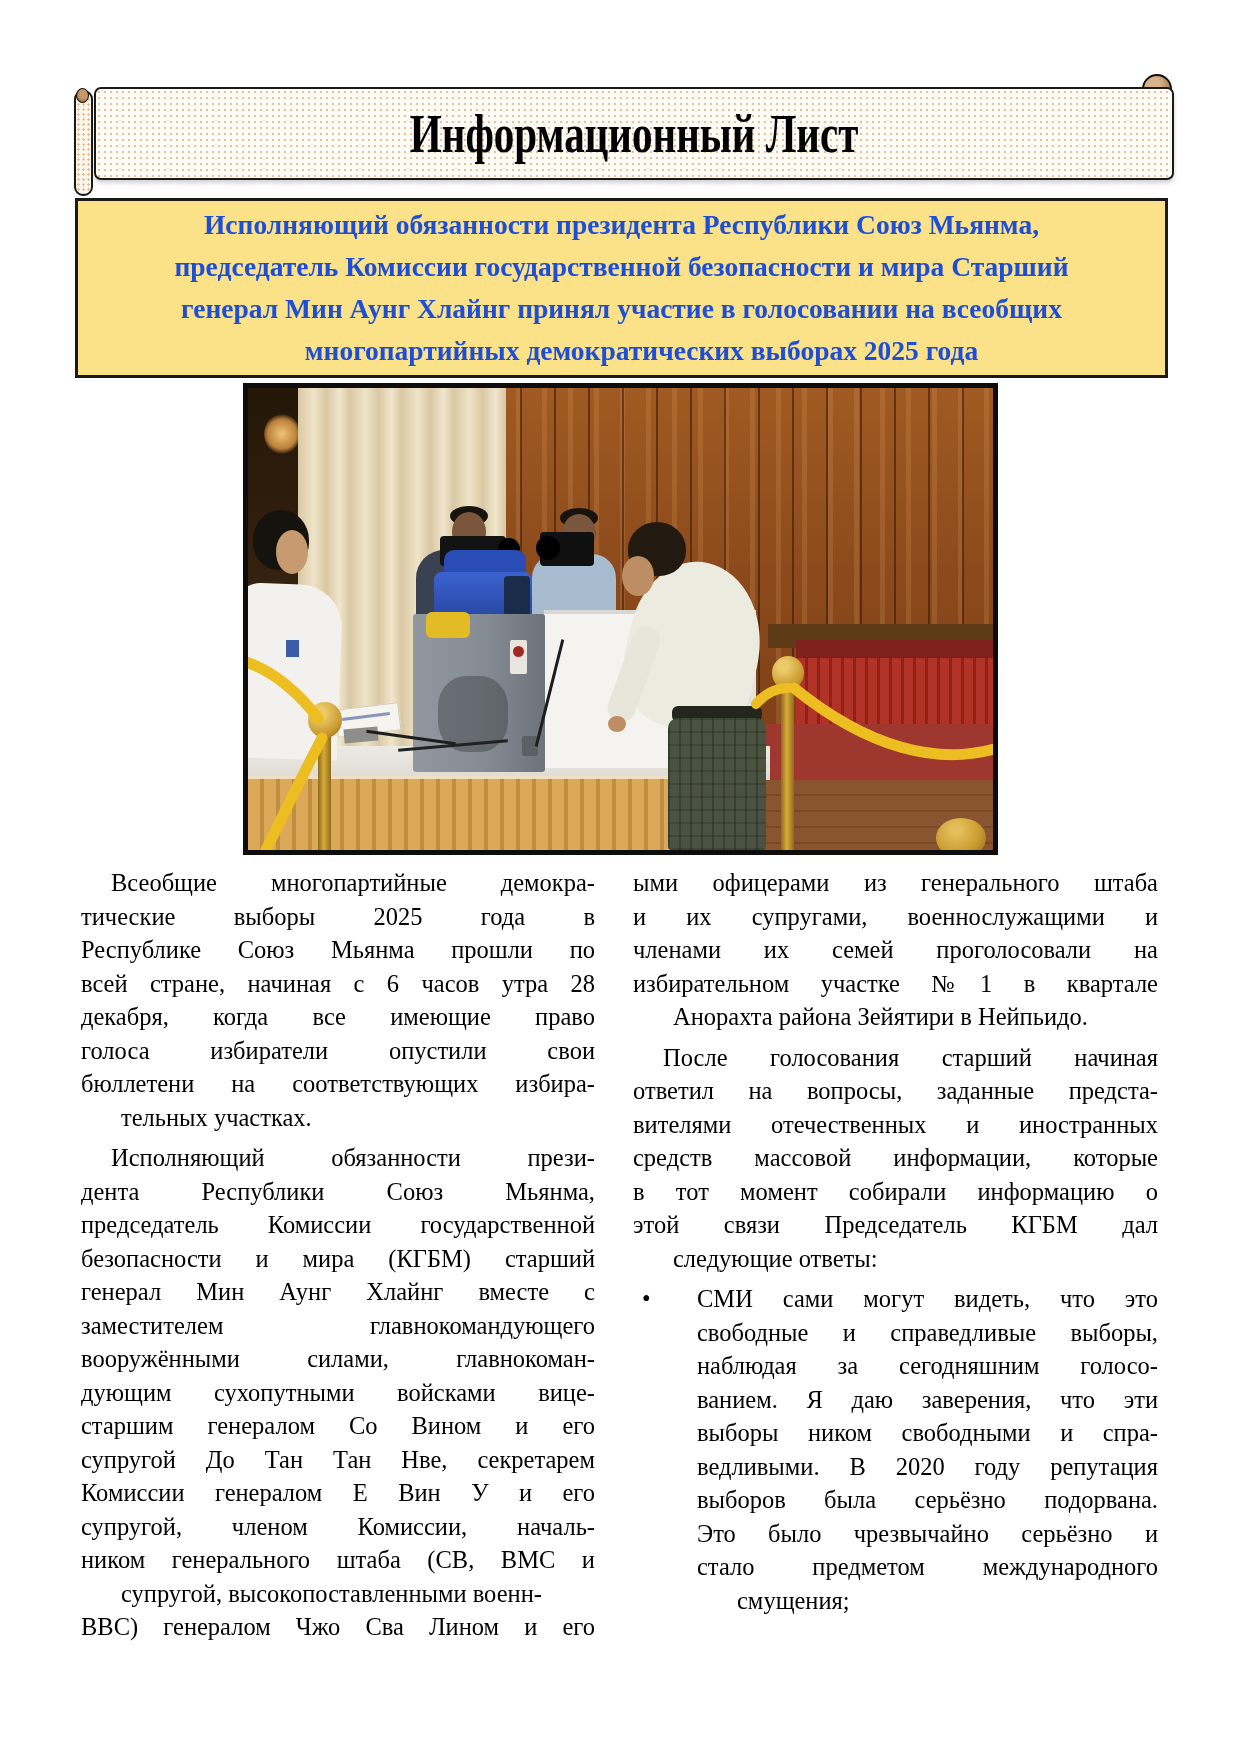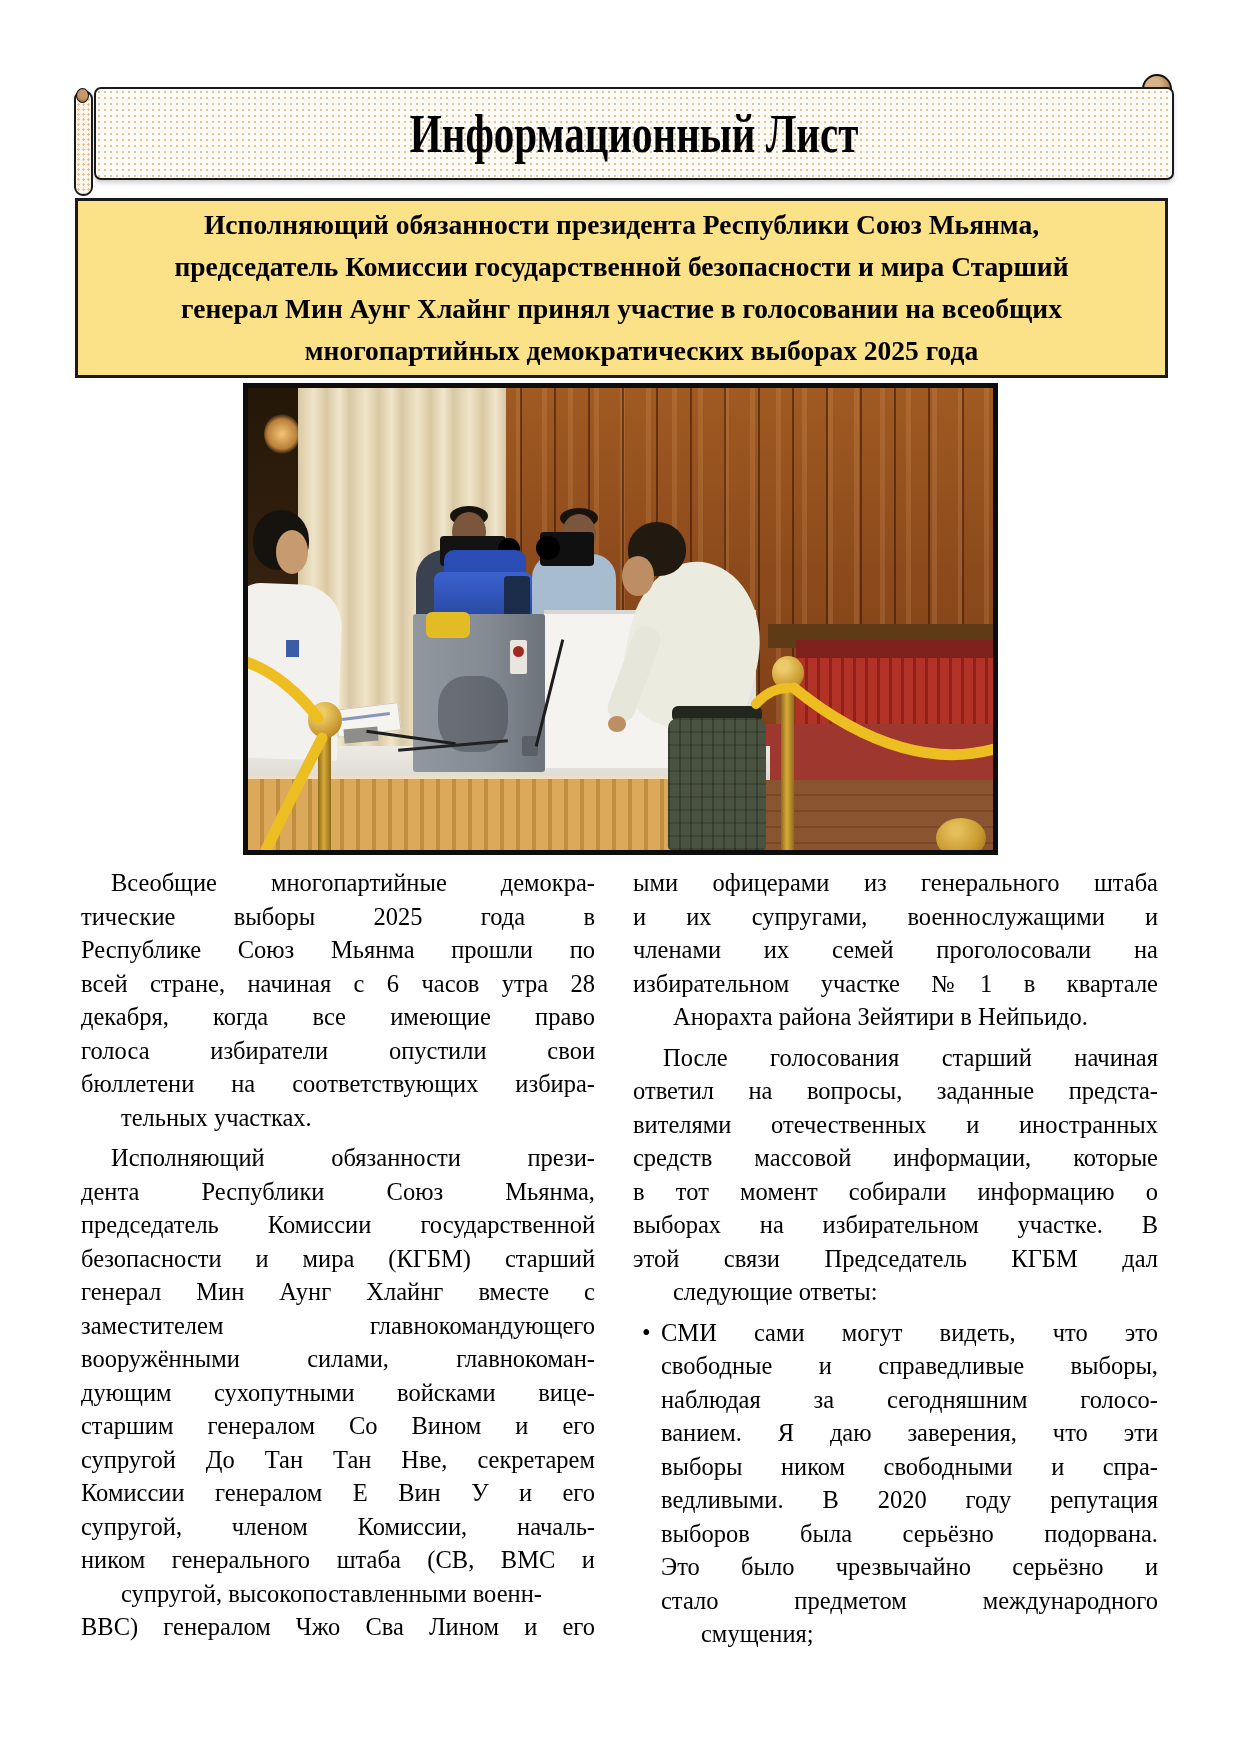--- a/index.html
+++ b/index.html
@@ -38,38 +38,38 @@
   }
   .page-title{
     font-size:54px;font-weight:bold;letter-spacing:0px;white-space:nowrap;
     transform:scaleX(0.76);line-height:1;
   }
   
   .headline-box{
     position:absolute;left:75px;top:198px;width:1087px;height:174px;
     background:#fbe187;border:3px solid #1a1a1a;
     display:flex;flex-direction:column;justify-content:center;
-    font-weight:bold;font-size:27.5px;color:#000000;
+    font-weight:bold;font-size:27.5px;color:#1d4ed8;
   }
   .headline-box .tline{line-height:42px;}
   
   .tline{text-align:justify;text-align-last:justify;white-space:nowrap;}
   .tline.tlast{text-align-last:left;padding-left:40px;}
   .tline.tindent{text-indent:30px;}
   .tline.tcenter{text-align:center;text-align-last:center;white-space:normal;}
   
   .article{position:absolute;top:866px;left:0;width:1241px;font-size:24.5px;}
   .col{position:absolute;top:0;}
   .col-left{left:81px;width:514px;}
   .col-right{left:633px;width:525px;}
   .para{margin:0 0 7px 0;}
   .para .tline{line-height:33.5px;}
   .bullet-item{position:relative;margin:0 0 7px 0;}
   .bullet-glyph{position:absolute;left:9px;top:0;line-height:33.5px;font-size:24.5px;}
-  .bullet-text{margin-left:28px;}
+  .bullet-text{margin-left:64px;}
   .bullet-text .tline{line-height:33.5px;}
   
   .photo{
     position:absolute;left:243px;top:383px;width:745px;height:462px;
     border:5px solid #0d0d0d;background:#7e3e15;
   }
   .scene{position:absolute;inset:0;overflow:hidden;}
   .abs{position:absolute;}
   .wood{
     inset:0;
@@ -304,21 +304,20 @@
           <div class="tline">членами их семей проголосовали на</div>
           <div class="tline">избирательном участке №1 в квартале</div>
           <div class="tline tlast">Анорахта района Зейятири в Нейпьидо.</div>
         </div>
       <div class="para">
           <div class="tline tindent">После голосования старший начиная</div>
           <div class="tline">ответил на вопросы, заданные предста-</div>
           <div class="tline">вителями отечественных и иностранных</div>
           <div class="tline">средств массовой информации, которые</div>
           <div class="tline">в тот момент собирали информацию о</div>
-          <div class="tline">выборах на избирательном участке. В</div>
           <div class="tline">этой связи Председатель КГБМ дал</div>
           <div class="tline tlast">следующие ответы:</div>
         </div>
       <div class="bullet-item">
         <span class="bullet-glyph">•</span>
         <div class="bullet-text">
             <div class="tline">СМИ сами могут видеть, что это</div>
             <div class="tline">свободные и справедливые выборы,</div>
             <div class="tline">наблюдая за сегодняшним голосо-</div>
             <div class="tline">ванием. Я даю заверения, что эти</div>

